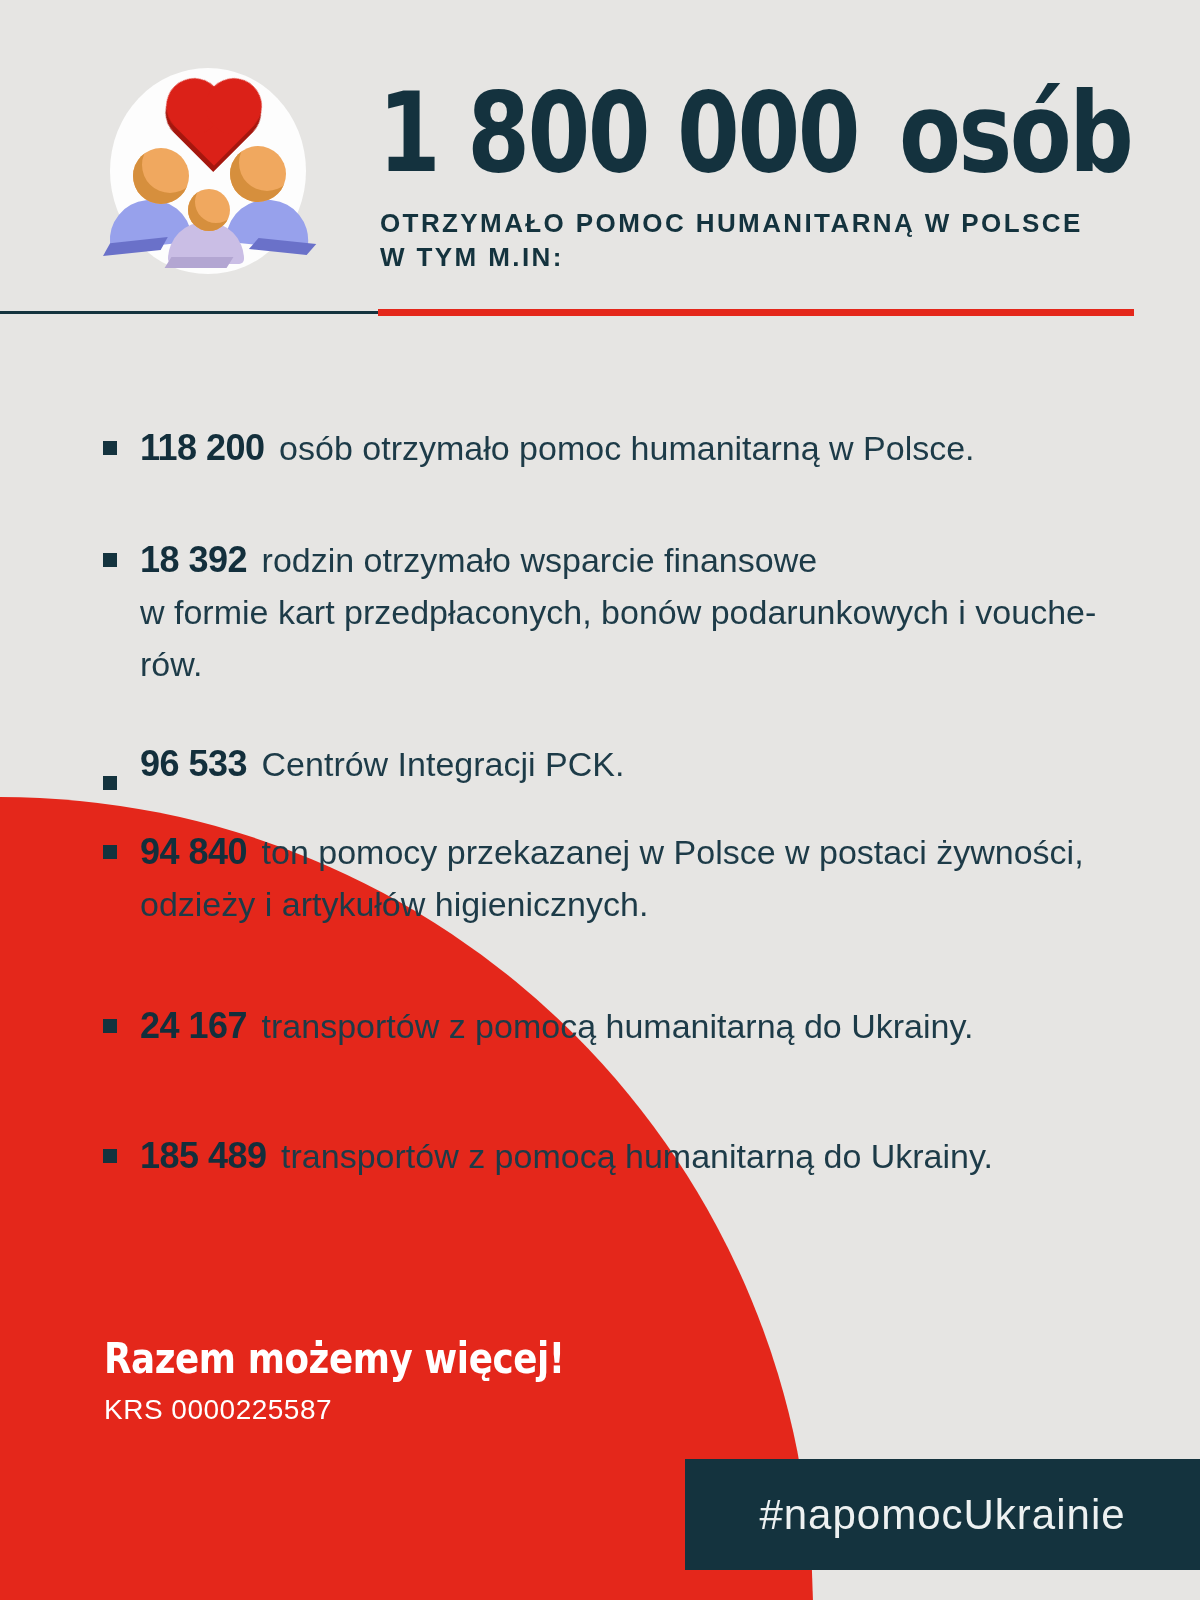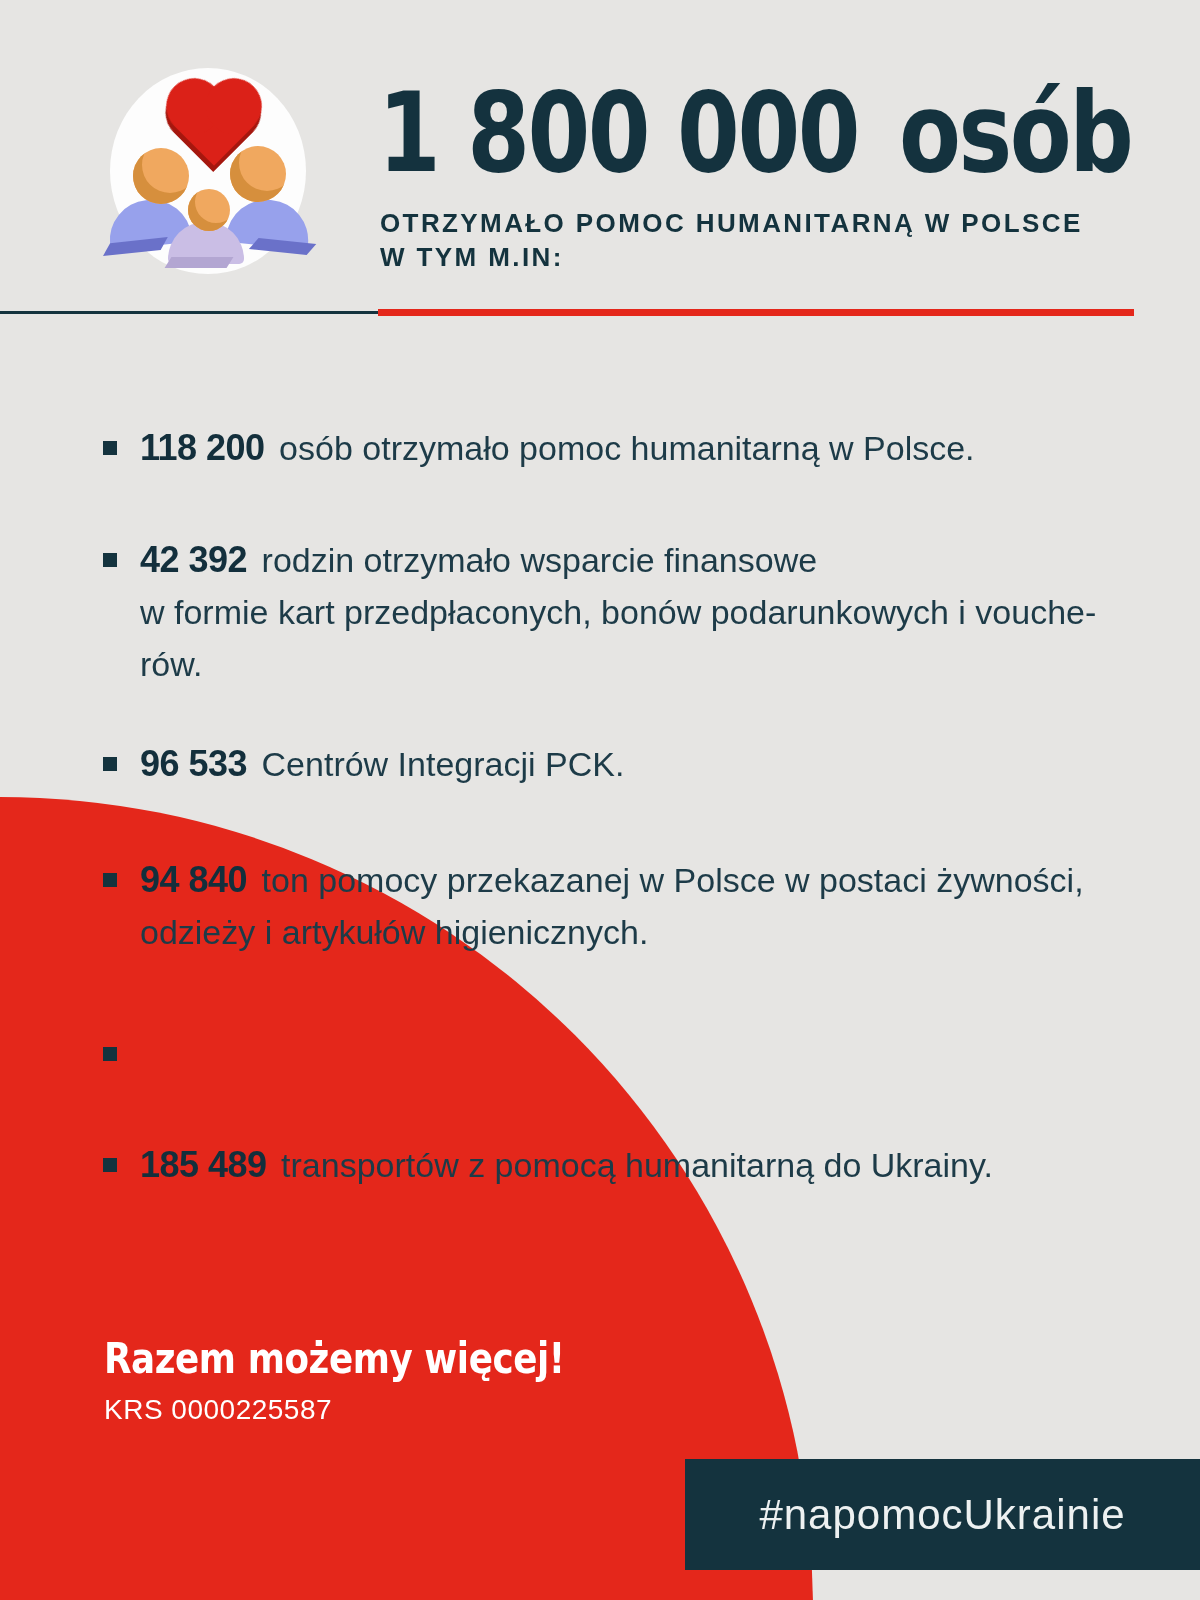--- a/index.html
+++ b/index.html
@@ -45,21 +45,21 @@
 
   
   .divider-navy{position:absolute;left:0;top:311px;width:378px;height:3px;background:#14333e;z-index:2;}
   .divider-red{position:absolute;left:378px;top:309px;width:756px;height:7px;background:#e4271b;z-index:2;}
 
   
   .stats{position:absolute;left:103px;top:422px;width:1045px;z-index:2;}
   .stat{display:flex;align-items:flex-start;}
   .stat:nth-child(1){margin-bottom:60px;}
   .stat:nth-child(2){margin-bottom:48px;}
-  .stat:nth-child(3){margin-bottom:64px;}
+  .stat:nth-child(3){margin-bottom:36px;align-items:flex-end;}
   .stat:nth-child(4){margin-bottom:70px;}
   .stat:nth-child(5){margin-bottom:78px;}
   .bullet{flex:0 0 14px;width:14px;height:14px;background:#14333e;margin-top:19px;margin-right:23px;}
   .stat p{margin:0;font-size:34px;line-height:52px;color:#1d3b48;}
   .stat strong{font-weight:bold;font-size:36px;letter-spacing:-0.5px;color:#132f3c;padding-right:5px;}
   .t{white-space:pre-line;}
 
   
   .slogan{position:absolute;left:104px;top:1336px;z-index:3;color:#ffffff;
     font-family:"DejaVu Sans", sans-serif;font-weight:bold;font-size:42px;line-height:1.1;
@@ -101,35 +101,36 @@
   <div class="divider-navy"></div>
   <div class="divider-red"></div>
 
   <div class="stats">
     <div class="stat">
       <span class="bullet"></span>
       <p><strong>118 200</strong> <span class="t">osób otrzymało pomoc humanitarną w Polsce.</span></p>
     </div>
     <div class="stat">
       <span class="bullet"></span>
-      <p><strong>42 392</strong> <span class="t">rodzin otrzymało wsparcie finansowe
+      <p><strong>18 392</strong> <span class="t">rodzin otrzymało wsparcie finansowe
 w formie kart przedpłaconych, bonów podarunkowych i vouche-
 rów.</span></p>
     </div>
     <div class="stat">
       <span class="bullet"></span>
       <p><strong>96 533</strong> <span class="t">Centrów Integracji PCK.</span></p>
     </div>
     <div class="stat">
       <span class="bullet"></span>
       <p><strong>94 840</strong> <span class="t">ton pomocy przekazanej w Polsce w postaci żywności,
 odzieży i artykułów higienicznych.</span></p>
     </div>
     <div class="stat">
       <span class="bullet"></span>
+      <p><strong>24 167</strong> <span class="t">transportów z pomocą humanitarną do Ukrainy.</span></p>
     </div>
     <div class="stat">
       <span class="bullet"></span>
       <p><strong>185 489</strong> <span class="t">transportów z pomocą humanitarną do Ukrainy.</span></p>
     </div>
   </div>
 
   <div class="slogan">Razem możemy więcej!</div>
   <div class="krs">KRS 0000225587</div>
 

